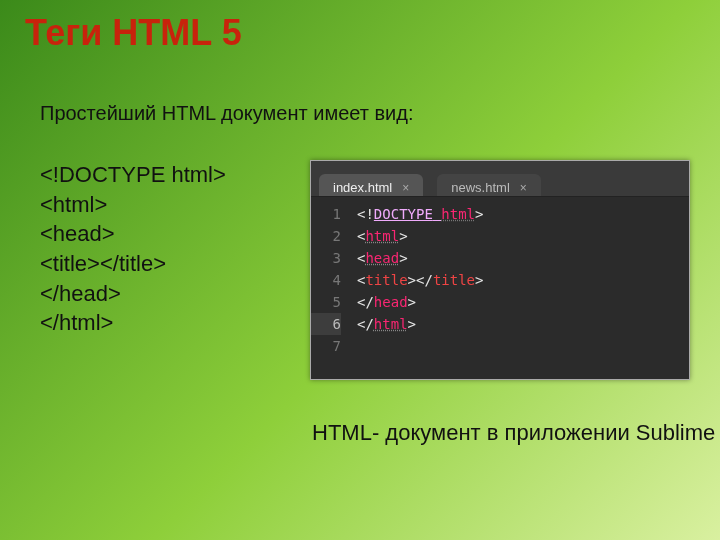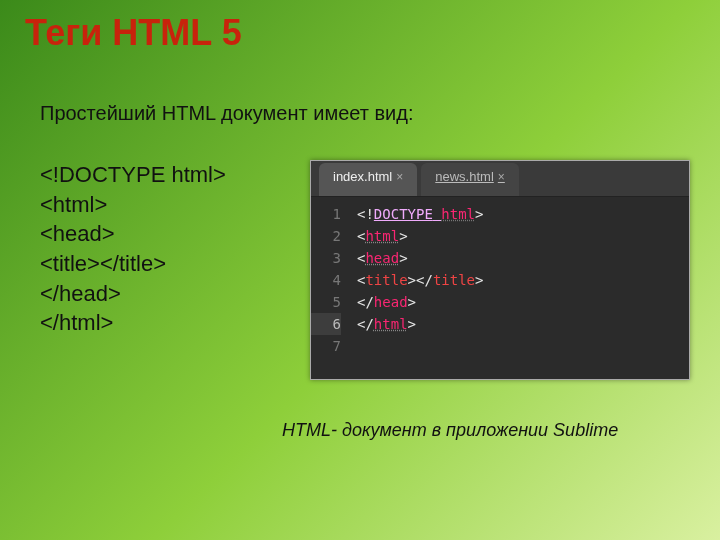--- a/index.html
+++ b/index.html
@@ -36,25 +36,24 @@
     position: absolute;
     left: 40px;
     top: 160px;
     font-size: 22px;
     color: #111;
     line-height: 1.35;
     font-family: Arial, Helvetica, sans-serif;
   }
   .caption {
     position: absolute;
-    left: 282px;
+    left: 312px;
     top: 420px;
-    font-size: 18px;
+    font-size: 22px;
     color: #111;
-    font-style: italic;
   }
 
   
   .editor {
     position: absolute;
     left: 310px;
     top: 160px;
     width: 380px;
     height: 220px;
     background: #2b2b2b;
@@ -67,36 +66,35 @@
   .tabbar {
     height: 36px;
     background: #3a3a3a;
     display: flex;
     align-items: flex-end;
     padding-left: 8px;
     box-sizing: border-box;
     border-bottom: 1px solid #222;
   }
   .tab {
-    padding: 6px 14px 12px 14px;
-    margin-right: 4px;
+    padding: 6px 14px 1px 14px;
+    margin-right: 14px;
     border-radius: 6px 6px 0 0;
     font-size: 13px;
     display: flex;
     align-items: center;
-    gap: 4px;
+    gap: 10px;
     color: #bbb;
   }
   .tab.active {
     background: #555;
     color: #eee;
   }
   .tab.inactive {
     background: #444;
-    text-decoration: underline;
   }
   .tab .close {
     font-size: 12px;
     color: #aaa;
   }
   .code-area {
     flex: 1;
     display: flex;
     background: #2b2b2b;
     font-family: "Consolas", "Menlo", monospace;

